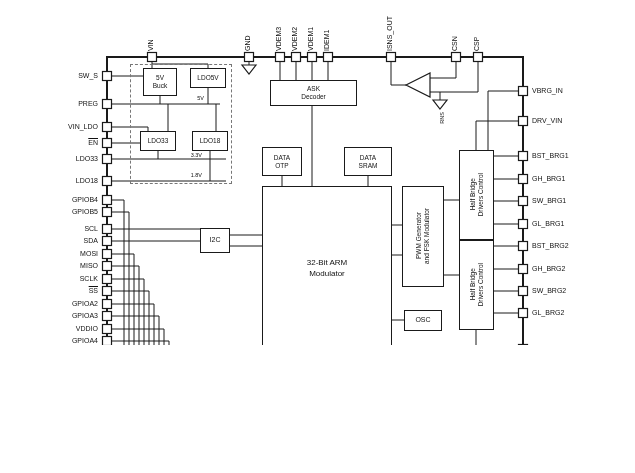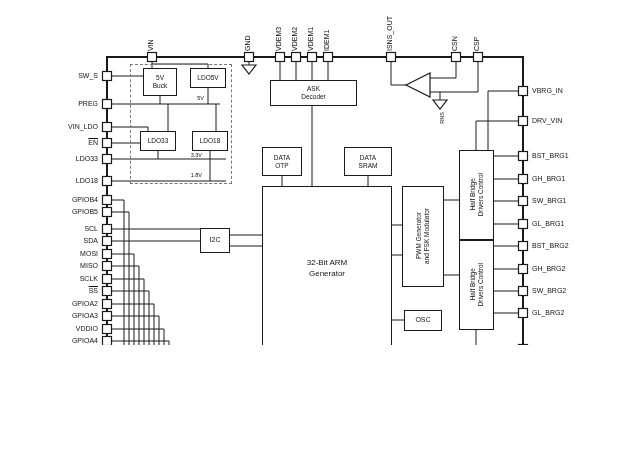--- a/index.html
+++ b/index.html
@@ -200,21 +200,21 @@
   </div>
   <div class="blk" style="left:344px;top:147px;width:48px;height:29px">
     <div>
         <span>DATA</span>
         <span>SRAM</span>
       </div>
   </div>
   <div class="blk arm-font" style="left:262px;top:186px;width:130px;height:166px">
     <div>
         <span>32-Bit ARM</span>
-        <span>Generator</span>
+        <span>Modulator</span>
       </div>
   </div>
   <div class="blk" style="left:402px;top:186px;width:42px;height:101px">
     <div class="vtext">
         <span>PWM Generator</span>
         <span>and FSK Modulator</span>
       </div>
   </div>
   <div class="blk" style="left:404px;top:310px;width:38px;height:21px;font-size:7px">
     <span>OSC</span>

